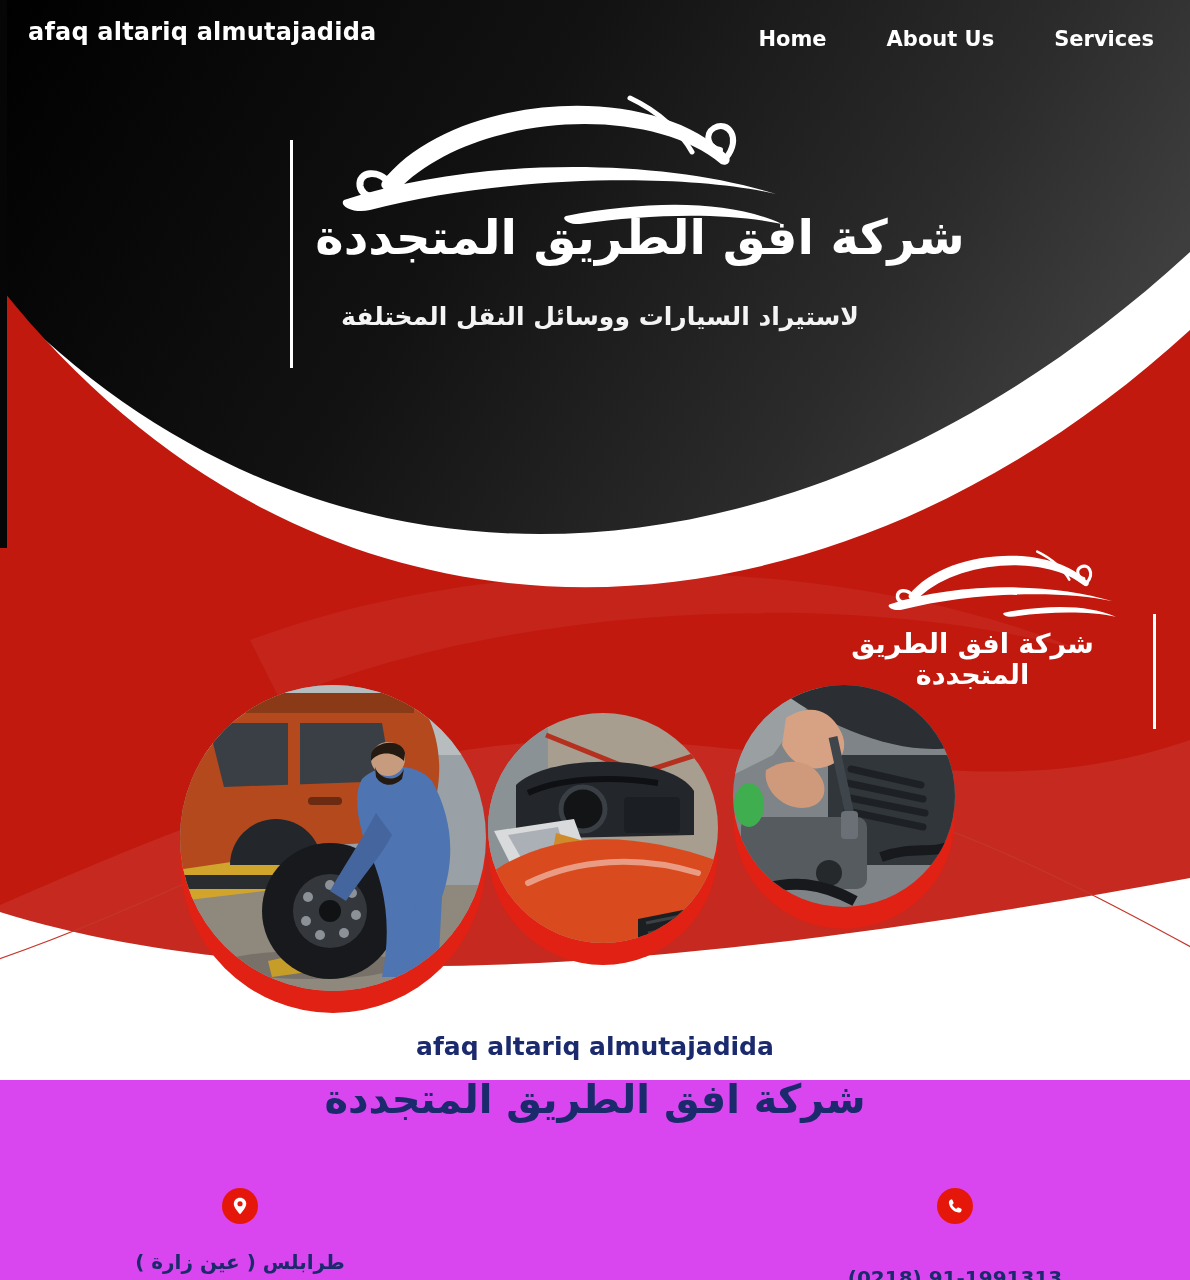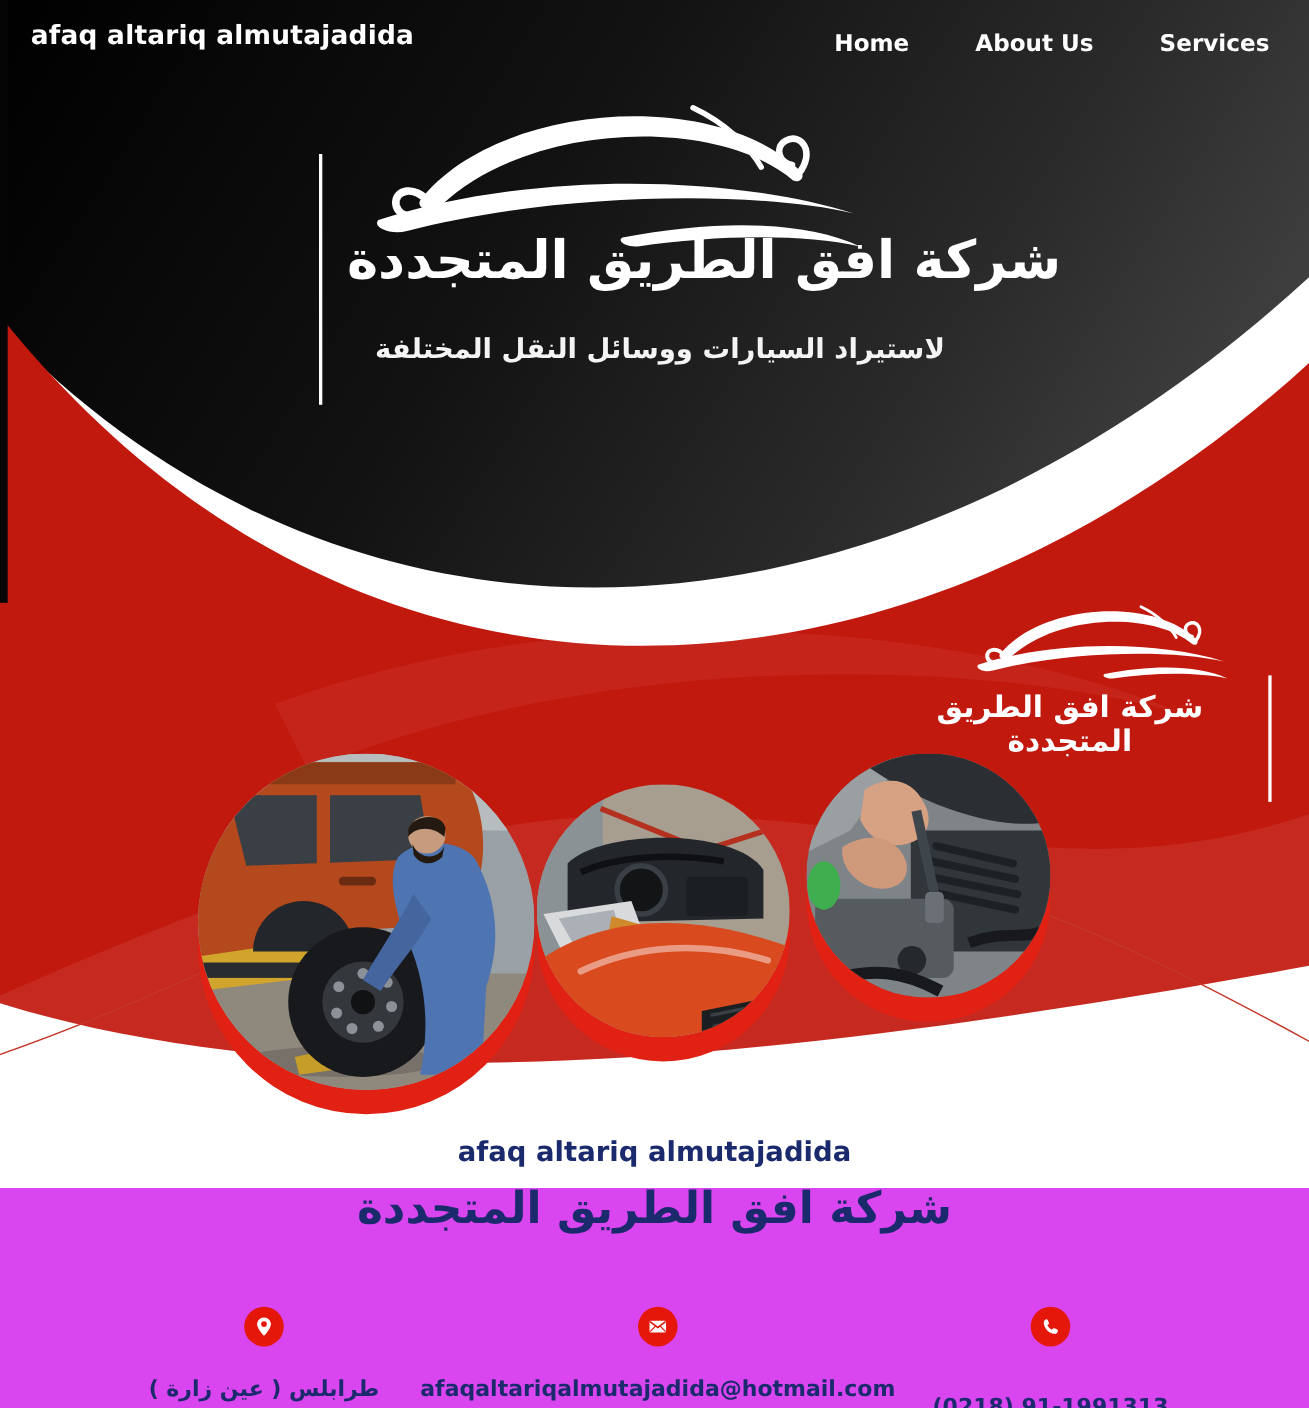--- a/index.html
+++ b/index.html
@@ -220,30 +220,20 @@
   <div class="contact c-loc">
     <span class="ic">
       <svg width="20" height="20" viewBox="0 0 24 24">
         <path d="M12,2 C7.8,2 4.5,5.3 4.5,9.4 C4.5,14.6 12,22 12,22 C12,22 19.5,14.6 19.5,9.4 C19.5,5.3 16.2,2 12,2 Z" fill="#fff"></path>
         <circle cx="12" cy="9.3" r="3.1" fill="#e5170b"></circle>
       </svg>
     </span>
     <span class="lbl" dir="rtl">طرابلس ( عين زارة )</span>
   </div>
 
-  <div class="contact c-mail">
-    <span class="ic">
-      <svg width="20" height="20" viewBox="0 0 24 24">
-        <rect x="3" y="5.5" width="18" height="13" rx="1.5" fill="#fff"></rect>
-        <path d="M3.5,6.5 L12,13 L20.5,6.5" fill="none" stroke="#e5170b" stroke-width="1.8"></path>
-        <path d="M3.5,17.5 L9.5,11.5 M20.5,17.5 L14.5,11.5" fill="none" stroke="#e5170b" stroke-width="1.4"></path>
-      </svg>
-    </span>
-    <a class="lbl plain">afaqaltariqalmutajadida@hotmail.com</a>
-  </div>
 
   <div class="contact c-phone">
     <span class="ic">
       <svg width="19" height="19" viewBox="0 0 24 24">
         <path d="M6.5,3 C7.3,2.9 8,3.4 8.3,4.1 L9.5,6.9 C9.8,7.6 9.6,8.4 9,8.9 L7.8,9.9 C8.8,12 10.6,13.9 12.8,15 L13.9,13.8 C14.4,13.2 15.2,13 15.9,13.3 L18.7,14.5 C19.4,14.8 19.9,15.5 19.8,16.3 C19.6,18.4 17.8,20 15.7,19.7 C9.5,18.8 4.6,13.9 3.7,7.7 C3.4,5.6 4.4,3.6 6.5,3 Z" fill="#fff"></path>
       </svg>
     </span>
     <a class="lbl plain">(0218) 91-1991313</a>
   </div>
 

